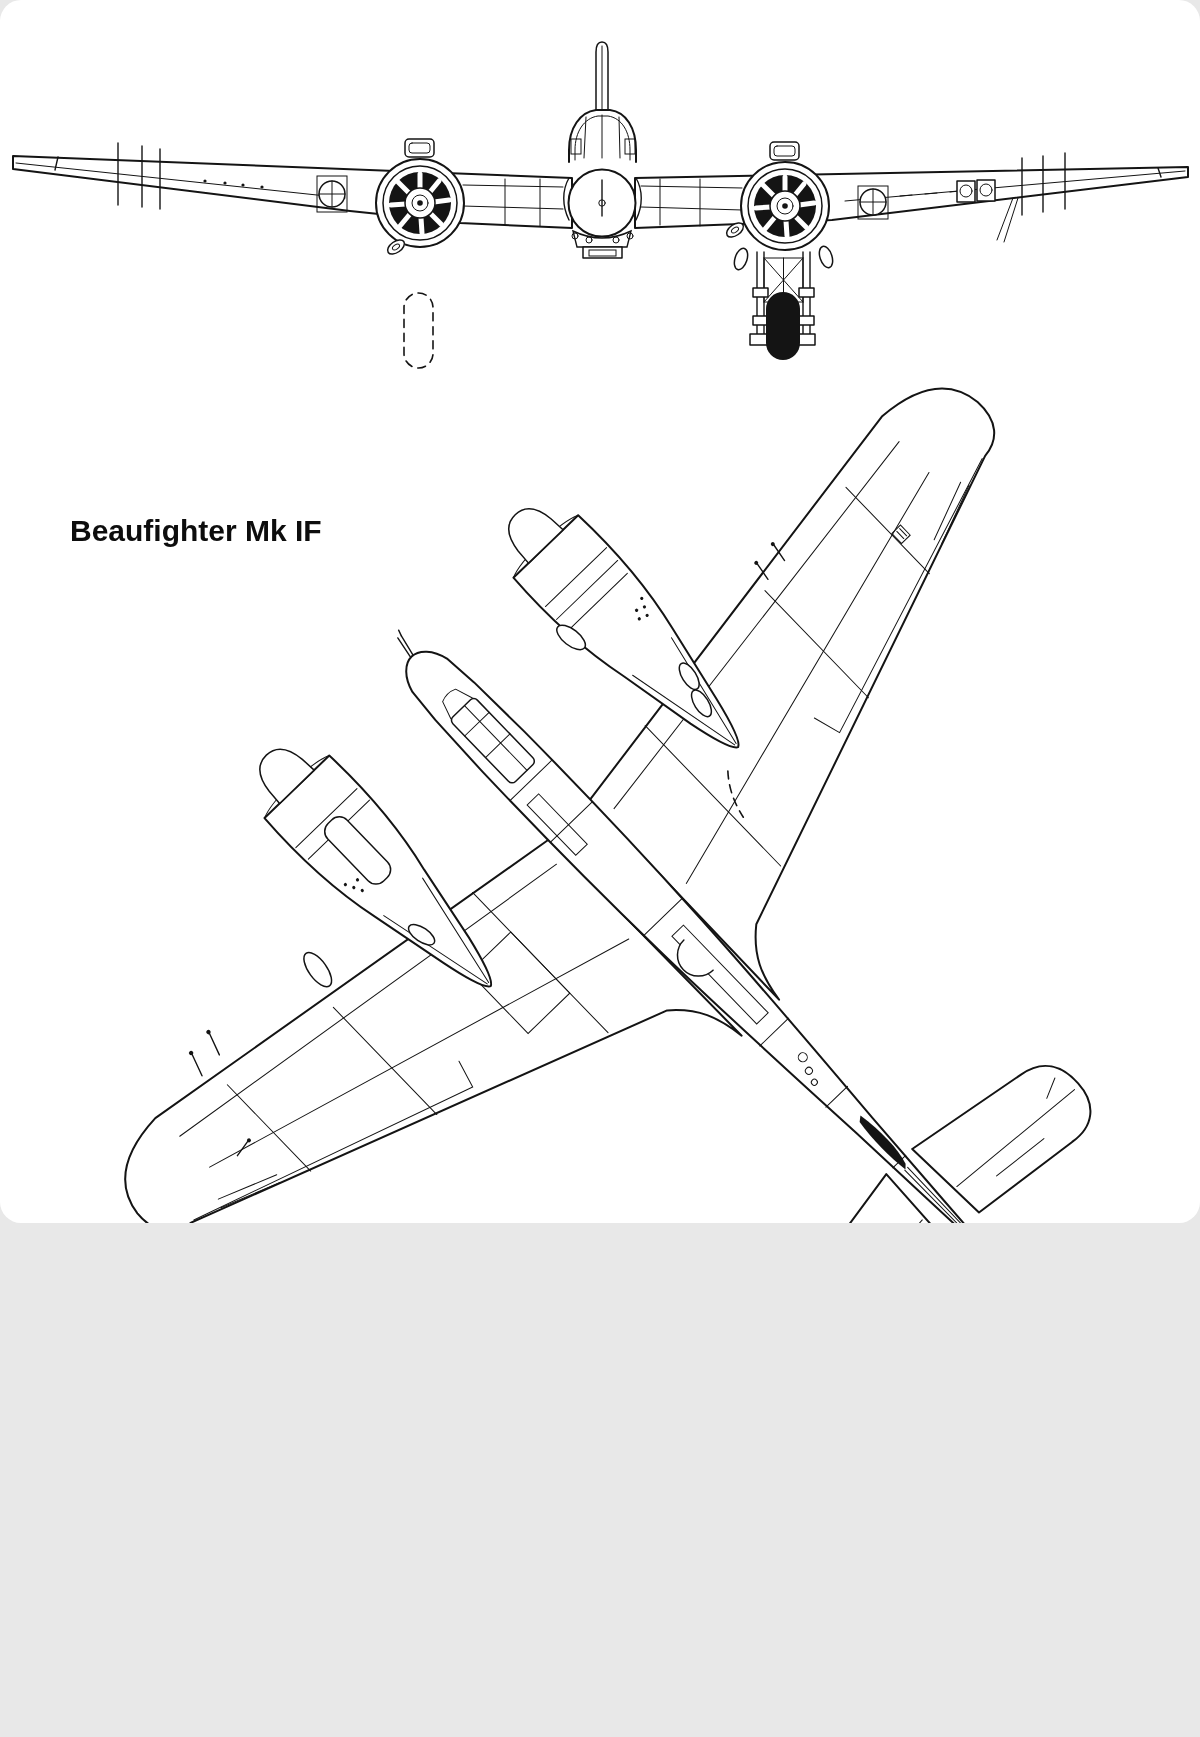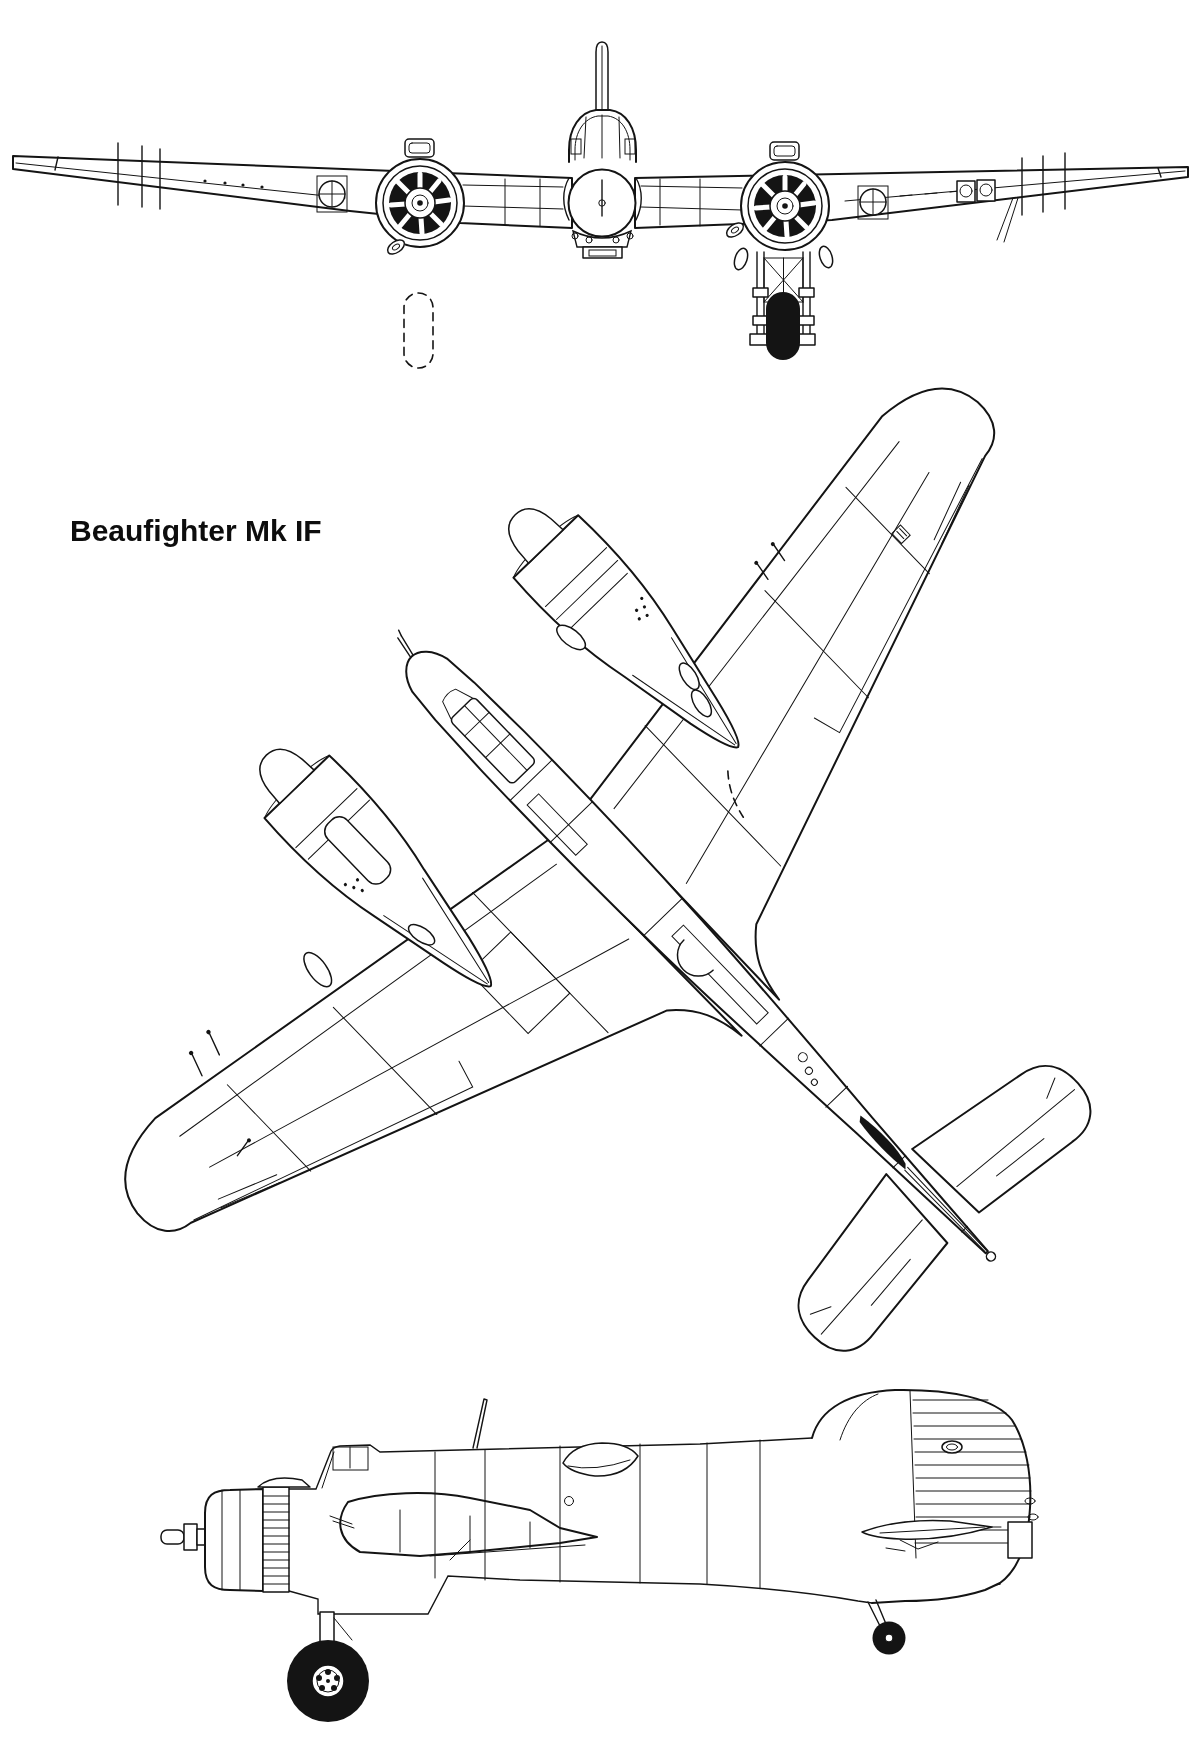--- a/index.html
+++ b/index.html
@@ -1,16 +1,16 @@
 <!DOCTYPE html>
 <html><head>
 <meta charset="utf-8">
 <style>
   html,body{margin:0;padding:0;background:#e8e8e8;font-family:"Liberation Sans",sans-serif;}
-  .page{position:relative;width:1200px;height:1737px;background:#ffffff;margin:0 auto;overflow:hidden;}
+  .page{position:relative;width:1200px;height:1223px;background:#ffffff;margin:0 auto;overflow:hidden;border-radius:21px;}
   .drawing-title{position:absolute;left:70px;top:514px;font-family:"Liberation Sans",sans-serif;
                  font-weight:bold;font-size:30px;letter-spacing:0px;color:#0d0d0d;white-space:nowrap;}
   svg.blueprint{position:absolute;left:0;top:0;}
   
   .o  {fill:#ffffff;stroke:#141414;stroke-width:2;stroke-linejoin:round;}
   .o15{fill:#ffffff;stroke:#141414;stroke-width:1.5;stroke-linejoin:round;}
   .l  {fill:none;stroke:#141414;stroke-width:1.4;stroke-linecap:round;}
   .t  {fill:none;stroke:#141414;stroke-width:1;stroke-linecap:round;}
   .dk {fill:#141414;stroke:none;}
   .dashed{fill:none;stroke:#141414;stroke-width:1.6;stroke-dasharray:8 6;}

